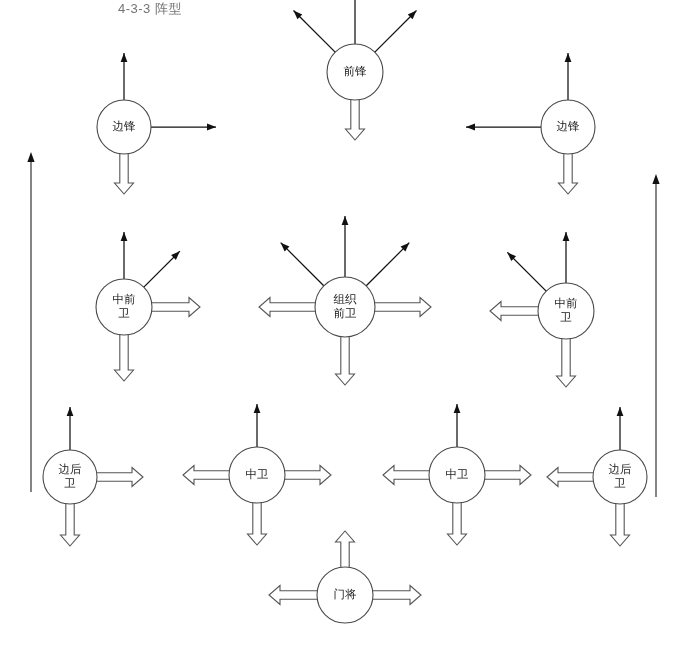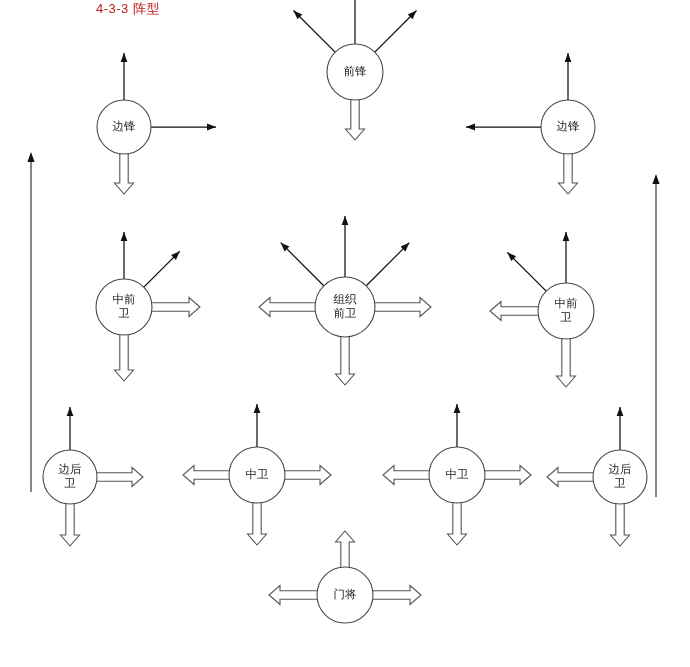--- a/index.html
+++ b/index.html
@@ -16,24 +16,24 @@
   }
   #diagram-root {
     position: absolute;
     left: 0;
     top: 0;
     width: 690px;
     height: 667px;
   }
   .title-text {
     position: absolute;
-    left: 96px;
+    left: 118px;
     top: 0px;
     font-size: 13px;
-    color: #b91c1c;
+    color: #737373;
     letter-spacing: 0.5px;
     white-space: nowrap;
     font-family: "Liberation Sans", sans-serif;
   }
   svg { display: block; }
   .node-circle {
     fill: #ffffff;
     stroke: #4a4a4a;
     stroke-width: 1.1;
   }

